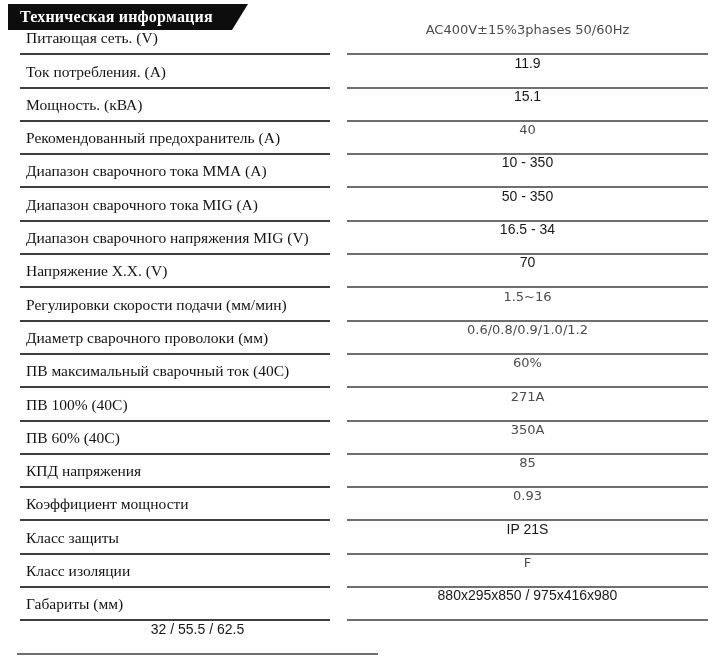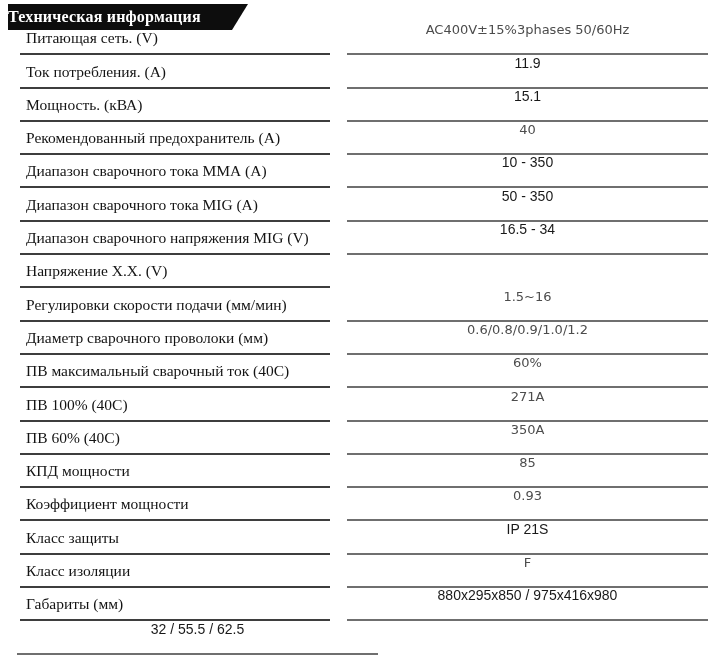--- a/index.html
+++ b/index.html
@@ -21,20 +21,21 @@
     background: var(--banner-bg, #0d0d0d);
     clip-path: polygon(0 0, 100% 0, calc(100% - 16px) 100%, 0 100%);
     display: flex;
     align-items: center;
   }
   .banner-title {
     color: var(--banner-text, #ffffff);
     font-family: "Liberation Serif", serif;
     font-weight: bold;
     font-size: 16px;
+    padding-left: 12px;
     letter-spacing: 0.2px;
     white-space: nowrap;
   }
   .spec-table {
     position: absolute;
     top: 22px;
     left: 0;
     width: 723px;
   }
   .spec-row {
@@ -104,20 +105,21 @@
       <div class="spec-row">
     <div class="cell cell-label">Диапазон сварочного тока  MIG (А)</div>
     <div class="cell cell-value val-dark">50 - 350</div>
   </div>
       <div class="spec-row">
     <div class="cell cell-label">Диапазон сварочного напряжения  MIG (V)</div>
     <div class="cell cell-value val-dark">16.5 - 34</div>
   </div>
       <div class="spec-row">
     <div class="cell cell-label">Напряжение Х.Х. (V)</div>
+    <div class="cell cell-value val-dark">70</div>
   </div>
       <div class="spec-row">
     <div class="cell cell-label">Регулировки скорости подачи (мм/мин)</div>
     <div class="cell cell-value">1.5~16</div>
   </div>
       <div class="spec-row">
     <div class="cell cell-label">Диаметр сварочного проволоки (мм)</div>
     <div class="cell cell-value">0.6/0.8/0.9/1.0/1.2</div>
   </div>
       <div class="spec-row">
@@ -126,21 +128,21 @@
   </div>
       <div class="spec-row">
     <div class="cell cell-label">ПВ 100% (40С)</div>
     <div class="cell cell-value">271A</div>
   </div>
       <div class="spec-row">
     <div class="cell cell-label">ПВ 60% (40С)</div>
     <div class="cell cell-value">350A</div>
   </div>
       <div class="spec-row">
-    <div class="cell cell-label">КПД мощности</div>
+    <div class="cell cell-label">КПД напряжения</div>
     <div class="cell cell-value">85</div>
   </div>
       <div class="spec-row">
     <div class="cell cell-label">Коэффициент мощности</div>
     <div class="cell cell-value">0.93</div>
   </div>
       <div class="spec-row">
     <div class="cell cell-label">Класс защиты</div>
     <div class="cell cell-value val-dark">IP 21S</div>
   </div>

